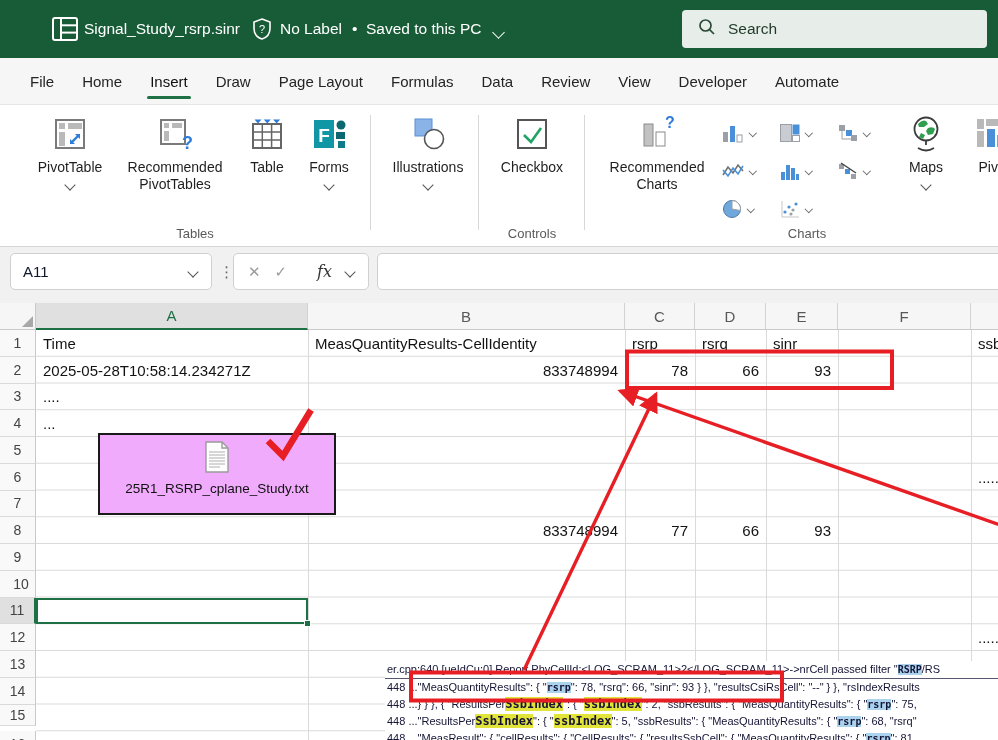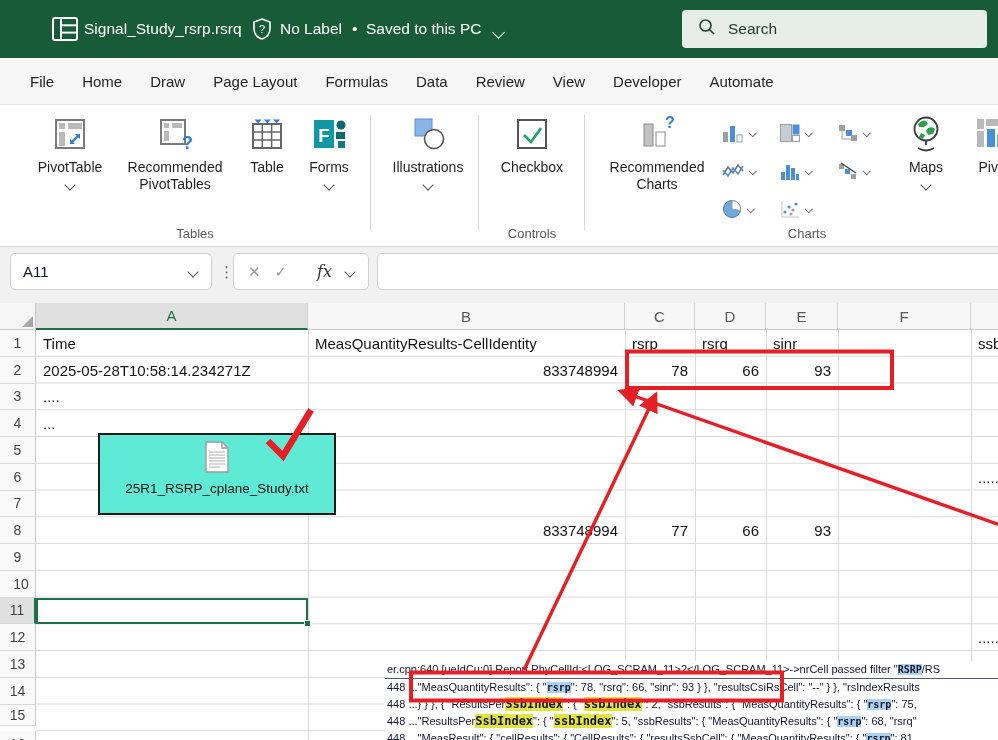--- a/index.html
+++ b/index.html
@@ -73,21 +73,21 @@
      background-position:272px 0,589px 0,659px 0,730px 0,802px 0,935px 0,0 0;
      background-size:1px 100%,1px 100%,1px 100%,1px 100%,1px 100%,1px 100%,100% 26.75px;
      background-repeat:no-repeat,no-repeat,no-repeat,no-repeat,no-repeat,no-repeat,repeat;}
   .cell{position:absolute;box-sizing:border-box;font-size:15px;color:#121212;
         display:flex;align-items:center;overflow:hidden;white-space:nowrap;padding:0 7px;text-align:center;}
   .cell.right{justify-content:flex-end;}
   .selbox{position:absolute;box-sizing:border-box;border:2px solid #1e7145;}
   .selhandle{position:absolute;width:7px;height:7px;background:#1e7145;border:1px solid #fff;box-sizing:border-box;}
 
   
-  .embed{position:absolute;left:98px;top:433px;width:238px;height:82px;background:#5eead4;
+  .embed{position:absolute;left:98px;top:433px;width:238px;height:82px;background:#f0abfc;
          border:2px solid #1a1a1a;box-sizing:border-box;display:flex;flex-direction:column;
          align-items:center;justify-content:flex-start;padding-top:6px;}
   .embedname{font-size:13.5px;color:#111;margin-top:4px;}
 
   
   .logov{position:absolute;left:385px;top:661px;width:613px;height:79px;background:#fff;
          font-size:11px;line-height:16px;color:#141435;overflow:hidden;}
   .logline{white-space:nowrap;padding-left:2px;}
   .logline:first-child{border-bottom:1px solid #56566e;}
   .hl-blue{background:#abd3ee;font-family:"DejaVu Sans Mono",monospace;font-weight:bold;font-size:10px;}
@@ -103,21 +103,21 @@
 
   <div class="titlebar">
     <span class="tb-ico" style="left:52px;top:17px">
       <svg width="26" height="24" viewBox="0 0 26 24">
           <rect x="1" y="1" width="24" height="22" rx="2" fill="none" stroke="#fff" stroke-width="2"></rect>
           <line x1="9" y1="1" x2="9" y2="23" stroke="#fff" stroke-width="2"></line>
           <line x1="9" y1="8.3" x2="25" y2="8.3" stroke="#fff" stroke-width="2"></line>
           <line x1="9" y1="15.6" x2="25" y2="15.6" stroke="#fff" stroke-width="2"></line>
         </svg>
     </span>
-    <span class="tb-abs" style="left:84px">Signal_Study_rsrp.rsrq</span>
+    <span class="tb-abs" style="left:84px">Signal_Study_rsrp.sinr</span>
     <span class="tb-ico" style="left:252px;top:18px">
       <svg width="20" height="22" viewBox="0 0 20 22">
           <path d="M10 1 L18 4 V10.5 C18 16 14.5 19.5 10 21 C5.5 19.5 2 16 2 10.5 V4 Z" fill="none" stroke="#fff" stroke-width="1.6"></path>
           <text x="10" y="15" text-anchor="middle" font-size="11" fill="#fff" font-family="Liberation Sans,sans-serif">?</text>
         </svg>
     </span>
     <span class="tb-abs" style="left:280px">No Label</span>
     <span class="tb-abs" style="left:352px">•</span>
     <span class="tb-abs" style="left:366px">Saved to this PC</span>
     <span class="tb-ico" style="left:494px;top:23px"><span class="chev white"></span></span>
@@ -128,20 +128,21 @@
             <line x1="11.6" y1="11.6" x2="16" y2="16" stroke="#2c4a38" stroke-width="1.7"></line>
           </svg>
       </span>
       <span>Search</span>
     </div>
   </div>
 
   <div class="tabsrow" id="tabsrow">
       <div class="tab">File</div>
       <div class="tab">Home</div>
+      <div class="tab active">Insert</div>
       <div class="tab">Draw</div>
       <div class="tab">Page Layout</div>
       <div class="tab">Formulas</div>
       <div class="tab">Data</div>
       <div class="tab">Review</div>
       <div class="tab">View</div>
       <div class="tab">Developer</div>
       <div class="tab">Automate</div>
     </div>
 

